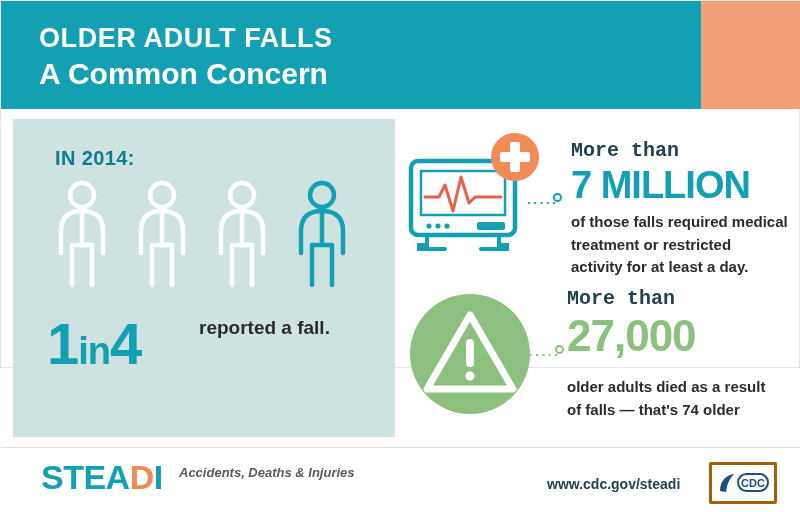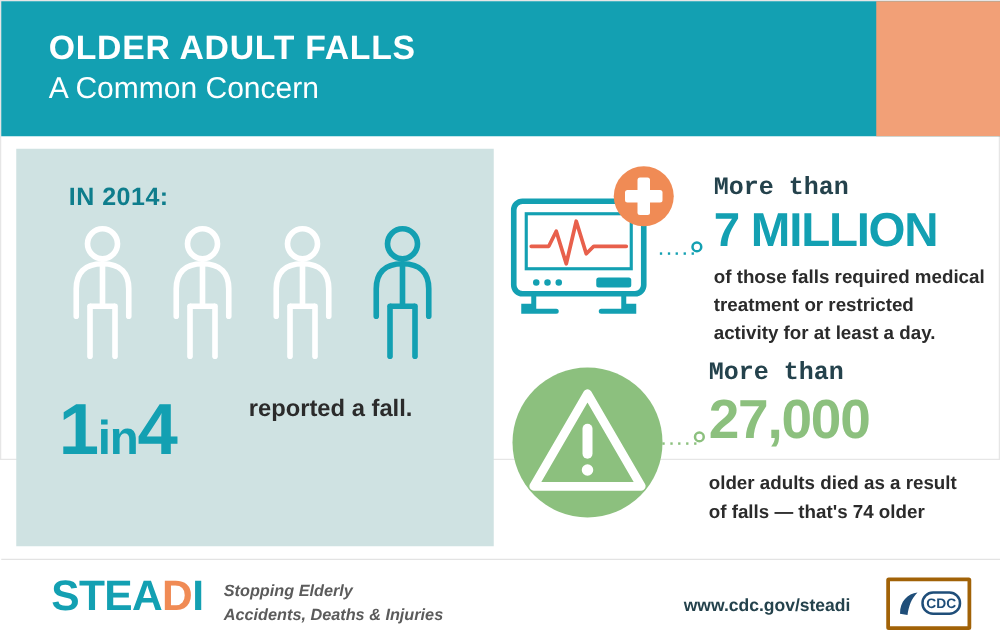--- a/index.html
+++ b/index.html
@@ -46,23 +46,23 @@
     font-size: 27px;
     font-weight: bold;
     letter-spacing: 0.6px;
     color: #ffffff;
     text-transform: uppercase;
   }
   .header-sub {
     position: absolute;
     left: 38px;
     top: 56px;
-    font-size: 24px;
+    font-size: 30px;
     color: #ffffff;
-    font-weight: normal;
+    font-weight: bold;
   }
 
   
   .left-panel {
     position: absolute;
     left: 12px;
     top: 118px;
     width: 382px;
     height: 318px;
     background: #cfe2e2;
@@ -372,21 +372,20 @@
         <div>of falls — that's 74 older</div>
       </div>
     </div>
   </div>
 
   <div class="footer">
     <div class="steadi-logo">
       <span>STEA</span><span class="d-orange">D</span><span>I</span>
     </div>
     <div class="steadi-tag">
-      <div>Stopping Elderly</div>
       <div>Accidents, Deaths &amp; Injuries</div>
     </div>
     <div class="footer-url">www.cdc.gov/steadi</div>
     <div class="cdc-badge">
       <svg style="position:absolute;left:5px;top:6px;width:20px;height:24px;" viewBox="0 0 20 24">
         <path d="M3 20 C3 10 9 4 17 3 C12 8 10 14 9 21 Z" fill="#1f4e79"></path>
       </svg>
       <div class="cdc-oval">CDC</div>
     </div>
   </div>

